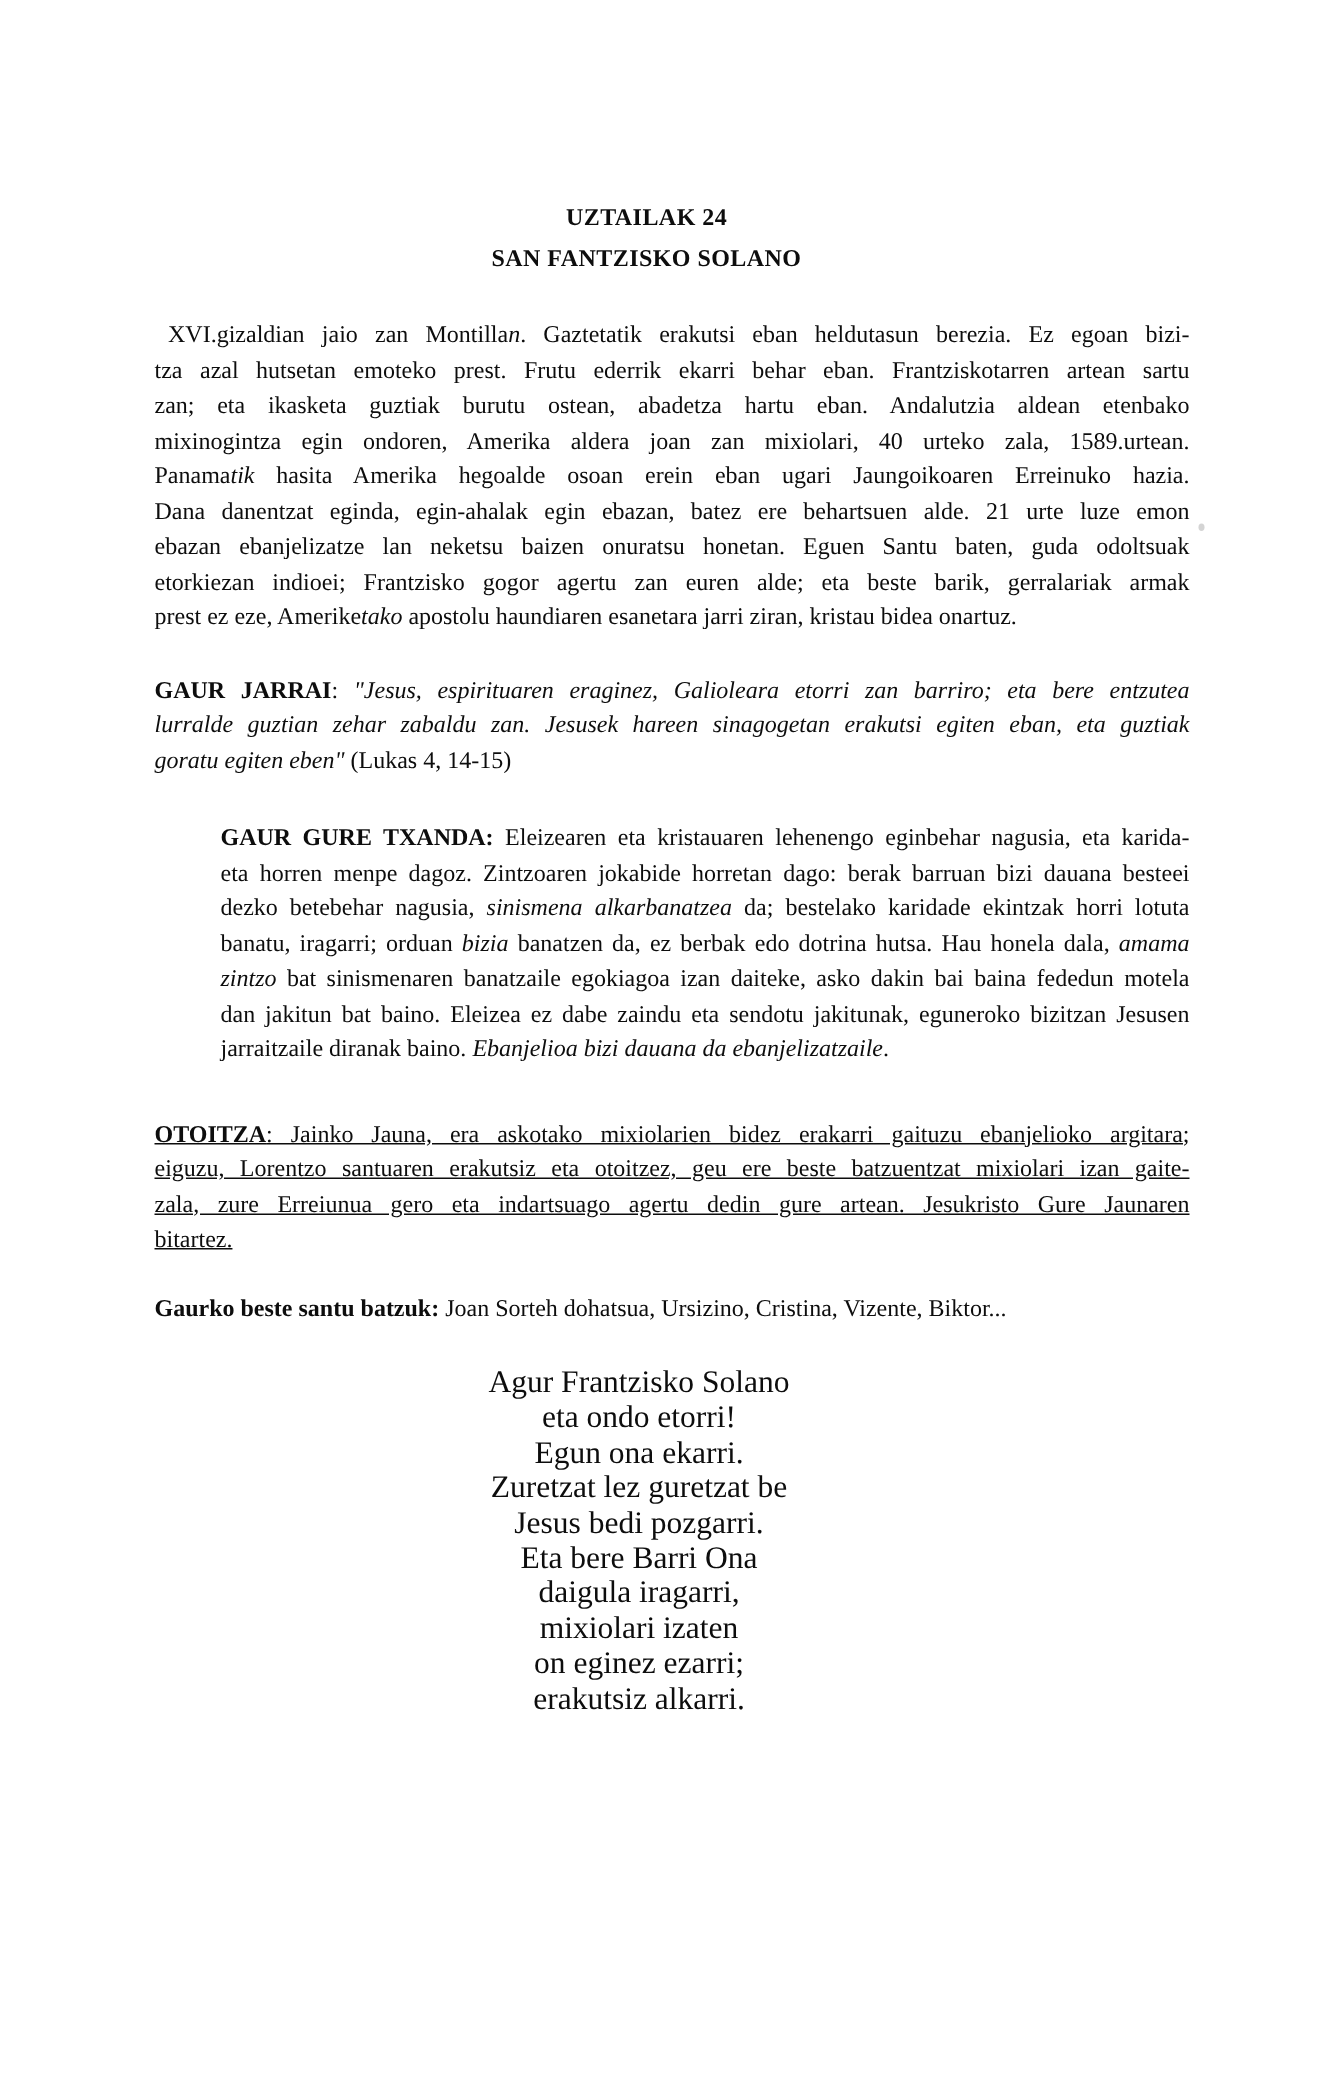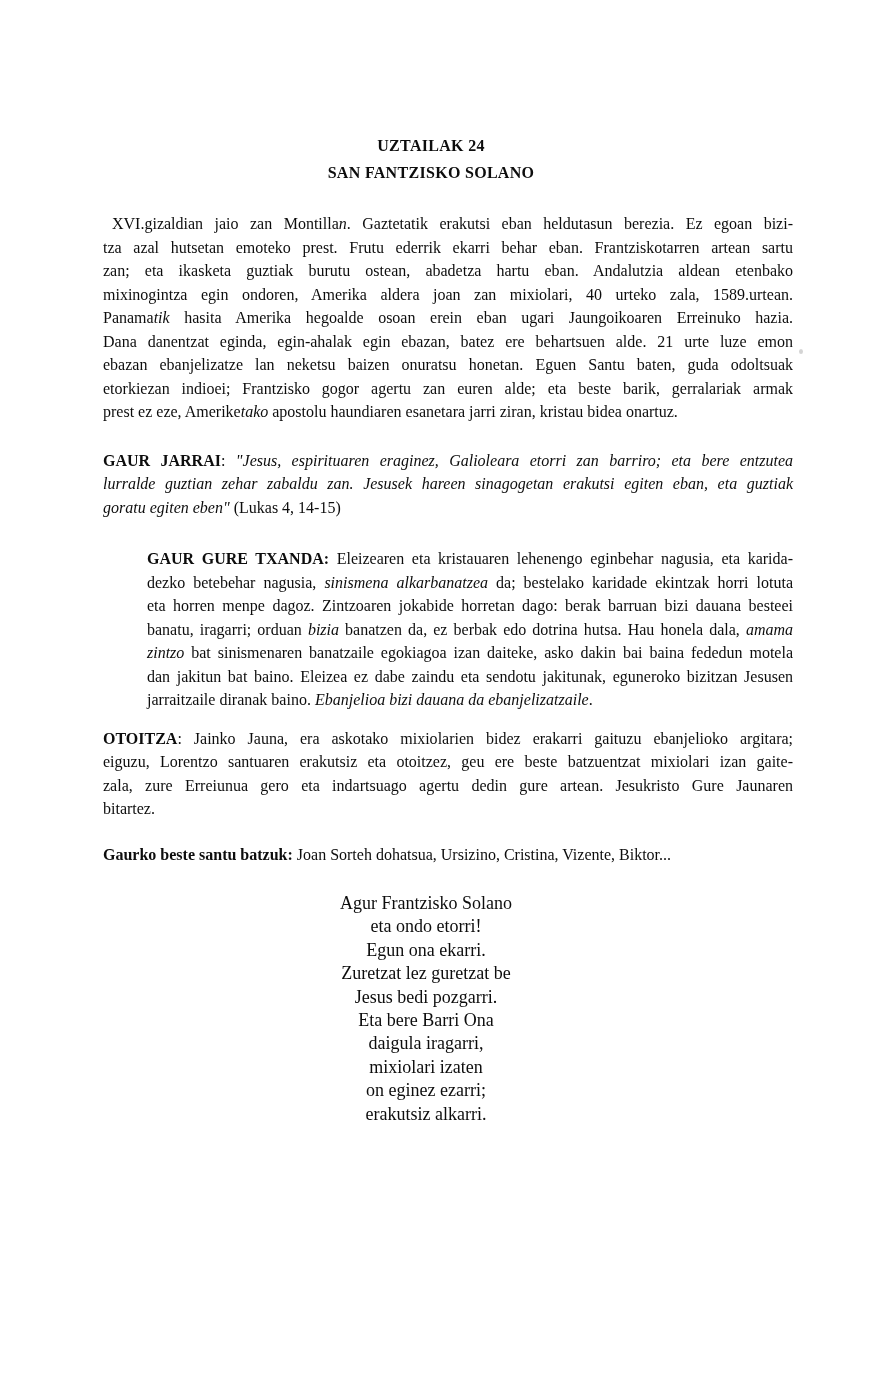--- a/index.html
+++ b/index.html
@@ -45,26 +45,26 @@
   .para .line.indent {
     text-indent: 9px;
   }
   .run-n { font-style: normal; font-weight: normal; }
   .run-b { font-style: normal; font-weight: bold; }
   .run-i { font-style: italic; font-weight: normal; }
 
   [data-name="paragraph-biography"]       { margin-top: 26px; }
   [data-name="paragraph-jesus-jarrai"]    { margin-top: 25px; }
   [data-name="paragraph-gaur-gure-txanda"]{ margin-top: 28px; margin-left: 44px; }
-  [data-name="paragraph-otoitza"]         { margin-top: 15px; }
+  [data-name="paragraph-otoitza"]         { margin-top: 33px; text-decoration: underline; }
   [data-name="paragraph-santu-batzuk"]    { margin-top: 22px; }
 
   .poem {
     margin-top: 26px;
-    font-size: 18px;
+    font-size: 21px;
     line-height: 23.4px;
     text-align: center;
     transform: translateX(-22px);
   }
   .scan-speck {
     position: absolute;
     left: 799px;
     top: 349px;
     width: 4px;
     height: 5px;
@@ -94,22 +94,22 @@
         <div class="line" data-name="text-line"><span class="run-n" data-name="text-run">etorkiezan indioei; Frantzisko gogor agertu zan euren alde; eta beste barik, gerralariak armak</span></div>
         <div class="line last" data-name="text-line"><span class="run-n" data-name="text-run">prest ez eze, Amerike</span><span class="run-i" data-name="text-run">tako</span><span class="run-n" data-name="text-run"> apostolu haundiaren esanetara jarri ziran, kristau bidea onartuz.</span></div>
       </div>
       <div class="para" data-name="paragraph-jesus-jarrai">
         <div class="line" data-name="text-line"><span class="run-b" data-name="text-run">GAUR JARRAI</span><span class="run-n" data-name="text-run">: </span><span class="run-i" data-name="text-run">"Jesus, espirituaren eraginez, Galioleara etorri zan barriro; eta bere entzutea</span></div>
         <div class="line" data-name="text-line"><span class="run-i" data-name="text-run">lurralde guztian zehar zabaldu zan. Jesusek hareen sinagogetan erakutsi egiten eban, eta guztiak</span></div>
         <div class="line last" data-name="text-line"><span class="run-i" data-name="text-run">goratu egiten eben"</span><span class="run-n" data-name="text-run"> (Lukas 4, 14-15)</span></div>
       </div>
       <div class="para" data-name="paragraph-gaur-gure-txanda">
         <div class="line" data-name="text-line"><span class="run-b" data-name="text-run">GAUR GURE TXANDA:</span><span class="run-n" data-name="text-run"> Eleizearen eta kristauaren lehenengo eginbehar nagusia, eta karida-</span></div>
+        <div class="line" data-name="text-line"><span class="run-n" data-name="text-run">eta horren menpe dagoz. Zintzoaren jokabide horretan dago: berak barruan bizi dauana besteei</span></div>
         <div class="line" data-name="text-line"><span class="run-n" data-name="text-run">dezko betebehar nagusia, </span><span class="run-i" data-name="text-run">sinismena alkarbanatzea</span><span class="run-n" data-name="text-run"> da; bestelako karidade ekintzak horri lotuta</span></div>
-        <div class="line" data-name="text-line"><span class="run-n" data-name="text-run">eta horren menpe dagoz. Zintzoaren jokabide horretan dago: berak barruan bizi dauana besteei</span></div>
         <div class="line" data-name="text-line"><span class="run-n" data-name="text-run">banatu, iragarri; orduan </span><span class="run-i" data-name="text-run">bizia</span><span class="run-n" data-name="text-run"> banatzen da, ez berbak edo dotrina hutsa. Hau honela dala, </span><span class="run-i" data-name="text-run">amama</span></div>
         <div class="line" data-name="text-line"><span class="run-i" data-name="text-run">zintzo</span><span class="run-n" data-name="text-run"> bat sinismenaren banatzaile egokiagoa izan daiteke, asko dakin bai baina fededun motela</span></div>
         <div class="line" data-name="text-line"><span class="run-n" data-name="text-run">dan jakitun bat baino. Eleizea ez dabe zaindu eta sendotu jakitunak, eguneroko bizitzan Jesusen</span></div>
         <div class="line last" data-name="text-line"><span class="run-n" data-name="text-run">jarraitzaile diranak baino. </span><span class="run-i" data-name="text-run">Ebanjelioa bizi dauana da ebanjelizatzaile</span><span class="run-n" data-name="text-run">.</span></div>
       </div>
       <div class="para" data-name="paragraph-otoitza">
         <div class="line" data-name="text-line"><span class="run-b" data-name="text-run">OTOITZA</span><span class="run-n" data-name="text-run">: Jainko Jauna, era askotako mixiolarien bidez erakarri gaituzu ebanjelioko argitara;</span></div>
         <div class="line" data-name="text-line"><span class="run-n" data-name="text-run">eiguzu, Lorentzo santuaren erakutsiz eta otoitzez, geu ere beste batzuentzat mixiolari izan gaite-</span></div>
         <div class="line" data-name="text-line"><span class="run-n" data-name="text-run">zala, zure Erreiunua gero eta indartsuago agertu dedin gure artean. Jesukristo Gure Jaunaren</span></div>
         <div class="line last" data-name="text-line"><span class="run-n" data-name="text-run">bitartez.</span></div>

